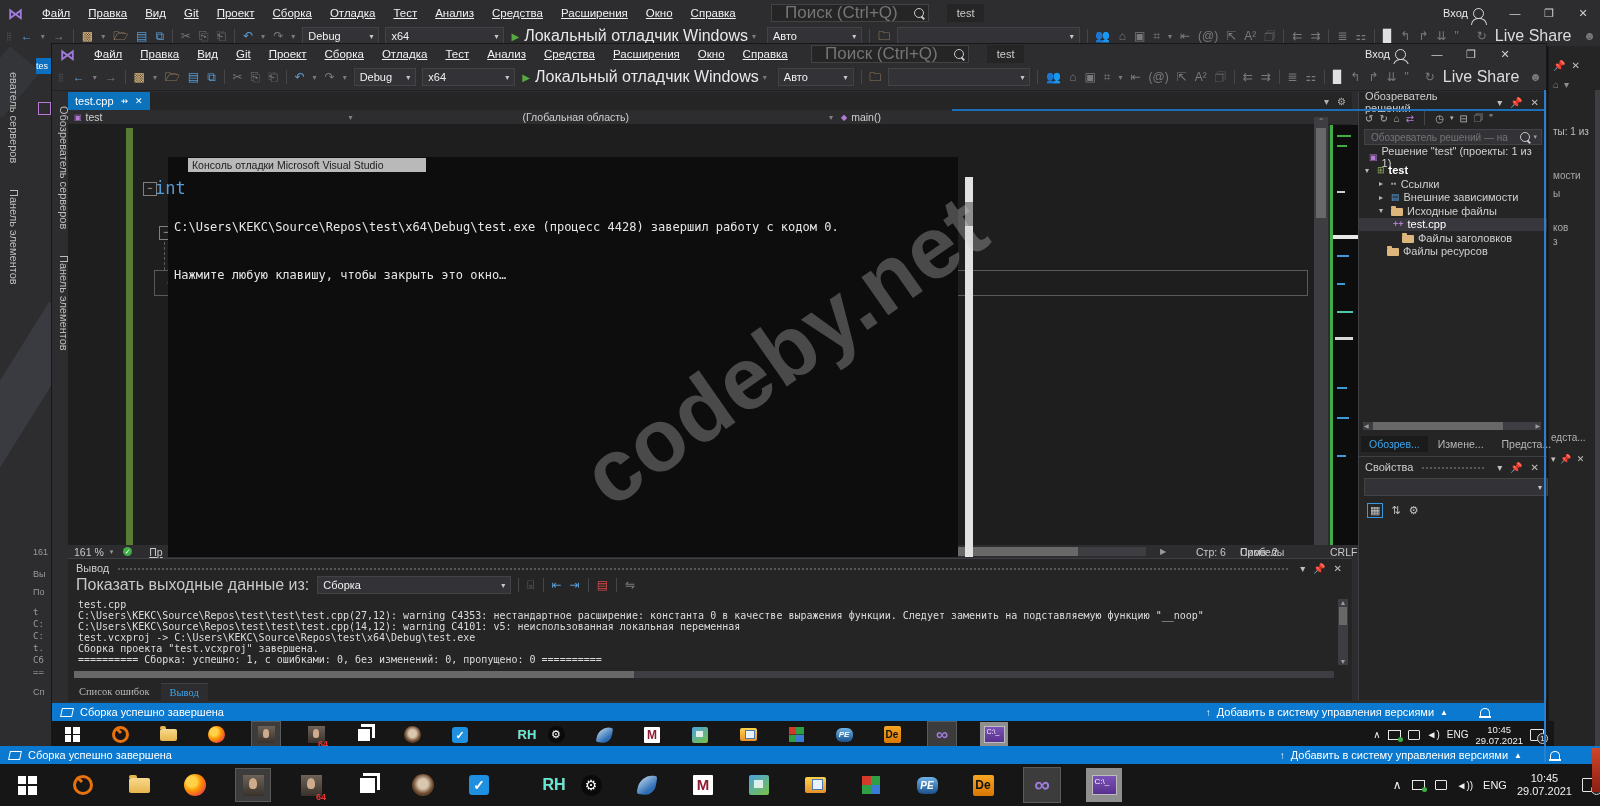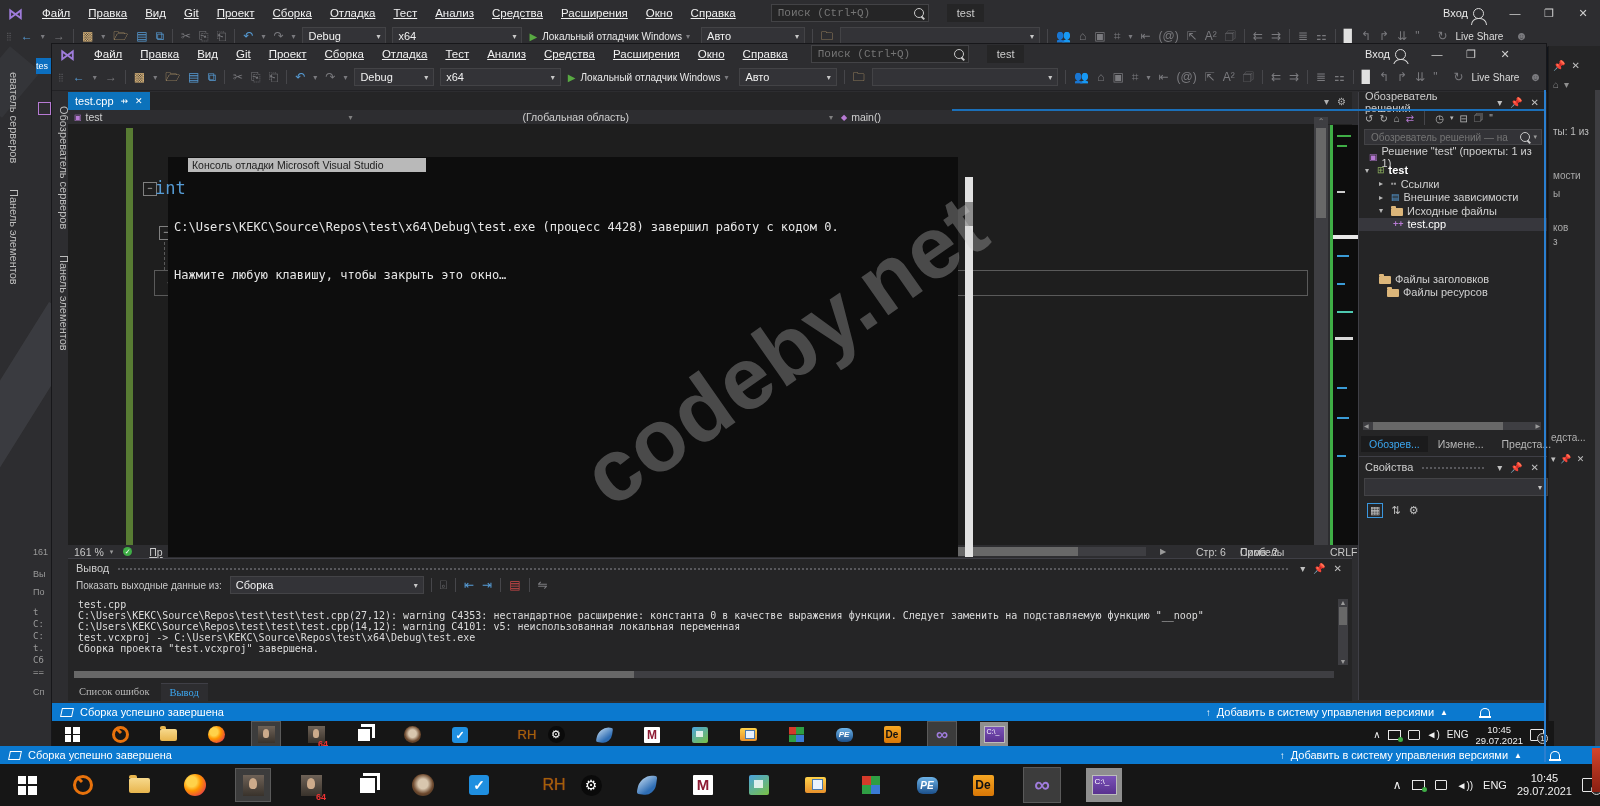--- a/index.html
+++ b/index.html
@@ -1,25 +1,25 @@
 <!DOCTYPE html>
 <html><head>
 <meta charset="utf-8">
 <style>
   html,body{margin:0;padding:0;background:#10141b;width:1600px;height:806px;overflow:hidden;
     font-family:"Liberation Sans", sans-serif;-webkit-font-smoothing:antialiased;}
   .ab{position:absolute;}
-  .txt{color:#d6d6d6;font-size:10px;white-space:nowrap;}
+  .txt{color:#d6d6d6;font-size:16px;white-space:nowrap;}
   .mono{font-family:"DejaVu Sans Mono", monospace;}
   
   .menubar{background:#2d2d30;display:flex;align-items:center;color:#f1f1f1;font-size:11.5px;}
   .menu-item{padding:0 9px;line-height:22px;cursor:default;text-decoration:underline;}
   .vslogo{width:17px;height:13px;color:#9f7cdb;font-size:15px;line-height:13px;font-weight:bold;margin:0 8px 0 8px;}
   .searchbox{display:flex;align-items:center;background:#252526;border:1px solid #434346;height:16px;width:148px;margin-left:26px;padding:0 4px;}
-  .searchbox input{background:transparent;border:0;outline:0;color:#9a9a9a;font-size:11px;width:120px;font-family:Liberation Mono, monospace;}
+  .searchbox input{background:transparent;border:0;outline:0;color:#9a9a9a;font-size:17px;width:120px;font-family:Liberation Sans, sans-serif;text-align:right;}
   .mag{width:8px;height:8px;border:1.5px solid #c8c8c8;border-radius:50%;position:relative;margin-left:auto;}
   .mag::after{content:"";position:absolute;width:4px;height:1.5px;background:#c8c8c8;transform:rotate(45deg);left:6px;top:8px;}
   .sol-chip{background:#252526;color:#cccccc;padding:0 10px;margin-left:18px;line-height:18px;font-size:11px;}
   .winbtns{display:flex;margin-left:14px;}
   .winbtn{width:34px;text-align:center;color:#d0d0d0;font-size:11px;line-height:22px;}
   .signin{margin-left:auto;display:flex;align-items:center;color:#e8e8e8;font-size:11px;gap:5px;}
   .person{width:9px;height:9px;border:1.2px solid #d8d8d8;border-radius:50%;position:relative;}
   .person::after{content:"";position:absolute;left:-3px;top:9px;width:14px;height:6px;border:1.2px solid #d8d8d8;border-bottom:0;border-radius:7px 7px 0 0;}
   .toolbar{background:#2d2d30;display:flex;align-items:center;border-bottom:1px solid #222225;}
   .grip{color:#5a5a5e;font-size:8px;letter-spacing:1px;margin:0 4px 0 6px;}
@@ -67,21 +67,21 @@
   .ic-search::after{content:"";position:absolute;width:7px;height:3px;background:#e8720c;transform:rotate(45deg);}
   .ic-folder{background:linear-gradient(#f7d98c,#e8b54d);border-radius:2px;position:relative;}
   .ic-folder::before{content:"";position:absolute;top:-3px;left:0;width:40%;height:3px;background:#e8b54d;border-radius:2px 2px 0 0;}
   .ic-fox{border-radius:50%;background:radial-gradient(circle at 35% 35%, #ffd24a 0 25%, #ff9500 45%, #e3364e 85%);}
   .ic-photo{background:linear-gradient(#6e6257,#39322b);position:relative;overflow:hidden;}
   .ic-photo::after{content:"";position:absolute;left:30%;top:15%;width:40%;height:55%;border-radius:50% 50% 40% 40%;background:#cdab8b;}
   .lbl64{position:absolute;right:0;bottom:-2px;color:#e33;font-weight:bold;font-size:9px;}
   .ic-stack{background:#fff;border:2px solid #161616;box-shadow:4px -4px 0 -1px #fff, 2px -2px 0 0 #161616;}
   .ic-bear{border-radius:50%;background:radial-gradient(circle at 50% 45%, #d8c6ae 0 30%, #6e4a2f 60%, #3c2a1a 95%);}
   .ic-check{background:#1f8fe0;border-radius:3px;color:#fff;font-weight:bold;text-align:center;}
-  .ic-rh{color:#a16207;font-weight:400;text-shadow:0 0 1px #a33;padding-left:38px;}
+  .ic-rh{color:#5eead4;font-weight:700;text-shadow:0 0 1px #a33;padding-left:38px;}
   .ic-gear{background:#0a0a0a;border-radius:50%;color:#fff;text-align:center;}
   .ic-shark{background:linear-gradient(135deg,#bcd6ee 10%,#2e6db4 70%);border-radius:80% 10% 60% 10%;transform:rotate(8deg);}
   .ic-m{background:#fff;color:#8d1b33;font-weight:800;text-align:center;border-radius:1px;}
   .ic-spy{background:linear-gradient(145deg,#4aa3e0,#7ac143);border-radius:2px;position:relative;}
   .ic-spy::after{content:"";position:absolute;left:25%;top:25%;width:45%;height:40%;background:#ffffffcc;}
   .ic-resfld{background:linear-gradient(#ffd24a,#e8912c);border-radius:2px;position:relative;}
   .ic-resfld::after{content:"";position:absolute;right:10%;top:15%;width:45%;height:55%;background:#e8f2ff;border:1px solid #4a7ab0;}
   .ic-cubes{position:relative;background:transparent;}
   .ic-cubes::before{content:"";position:absolute;inset:0;background:
      linear-gradient(90deg,#d43a2a 50%,#2f9e44 50%) top/100% 50% no-repeat,
@@ -462,20 +462,21 @@
       <span class="tbi" style="color:#d14949;">▤</span>
       <div class="sep"></div>
       <span class="tbi dim">⇋</span>
     </div>
     <div class="mono" style="position:absolute;left:10px;top:40px;width:1250px;color:#dcdcdc;font-size:10px;line-height:11px;white-space:nowrap;overflow:hidden;">
       <div>test.cpp</div>
       <div>C:\Users\KEKC\Source\Repos\test\test\test.cpp(27,12): warning C4353: нестандартное расширение: константа 0 в качестве выражения функции.  Следует заменить на подставляемую функцию "__noop"</div>
       <div>C:\Users\KEKC\Source\Repos\test\test\test.cpp(14,12): warning C4101: v5: неиспользованная локальная переменная</div>
       <div>test.vcxproj -&gt; C:\Users\KEKC\Source\Repos\test\x64\Debug\test.exe</div>
       <div>Сборка проекта "test.vcxproj" завершена.</div>
+      <div>========== Сборка: успешно: 1, с ошибками: 0, без изменений: 0, пропущено: 0 ==========</div>
     </div>
     <div class="ab scroll-track" style="right:4px;top:40px;width:10px;height:66px;">
       <div style="color:#9a9a9a;font-size:7px;text-align:center;line-height:7px;">▲</div>
       <div class="scroll-thumb" style="margin:1px;width:8px;height:18px;"></div>
       <div class="ab" style="bottom:0;width:10px;color:#9a9a9a;font-size:7px;text-align:center;line-height:7px;">▼</div>
     </div>
     <div class="ab scroll-track" style="left:6px;top:112px;width:1260px;height:7px;">
       <div class="scroll-thumb" style="width:560px;height:7px;"></div>
     </div>
     <div style="position:absolute;left:2px;top:124px;display:flex;gap:2px;font-family:Liberation Serif, serif;">
@@ -532,21 +533,21 @@
         </div>
         <div class="tree-row" style="padding-left:20px;">
           <span class="exp">▾</span>
           <div class="folder"></div>
           <span>Исходные файлы</span>
         </div>
         <div class="tree-row" style="padding-left:34px;background:#37373d;">
           <span style="color:#b77ad4;font-size:9px;font-weight:bold;">++</span>
           <span style="color:#ffffff;">test.cpp</span>
         </div>
-        <div class="tree-row" style="padding-left:20px;margin-top:41px;">
+        <div class="tree-row" style="padding-left:43px;">
           <div class="folder"></div>
           <span>Файлы заголовков</span>
         </div>
         <div class="tree-row" style="padding-left:28px;">
           <div class="folder"></div>
           <span>Файлы ресурсов</span>
         </div>
       </div>
       <div class="ab scroll-track" style="left:4px;top:330px;width:178px;height:8px;">
         <span class="ab" style="left:1px;font-size:6px;color:#9a9a9a;line-height:8px;">◀</span>

